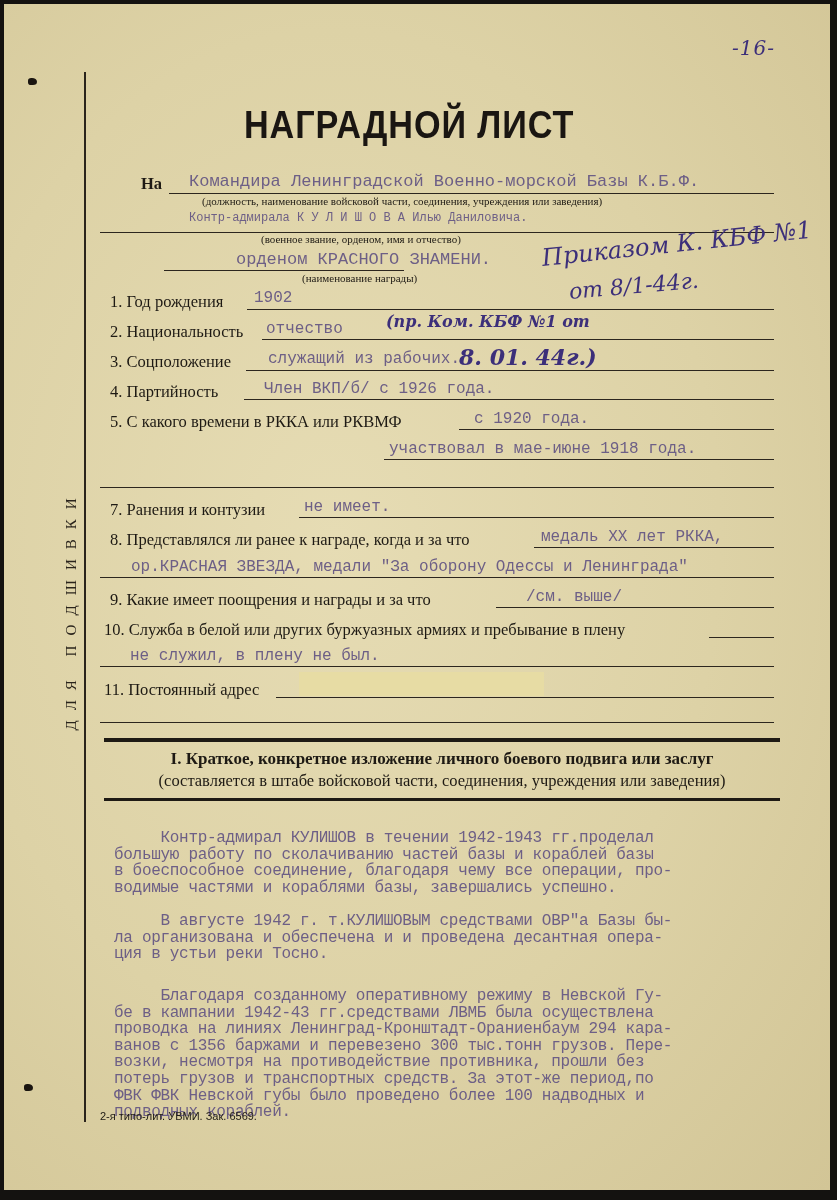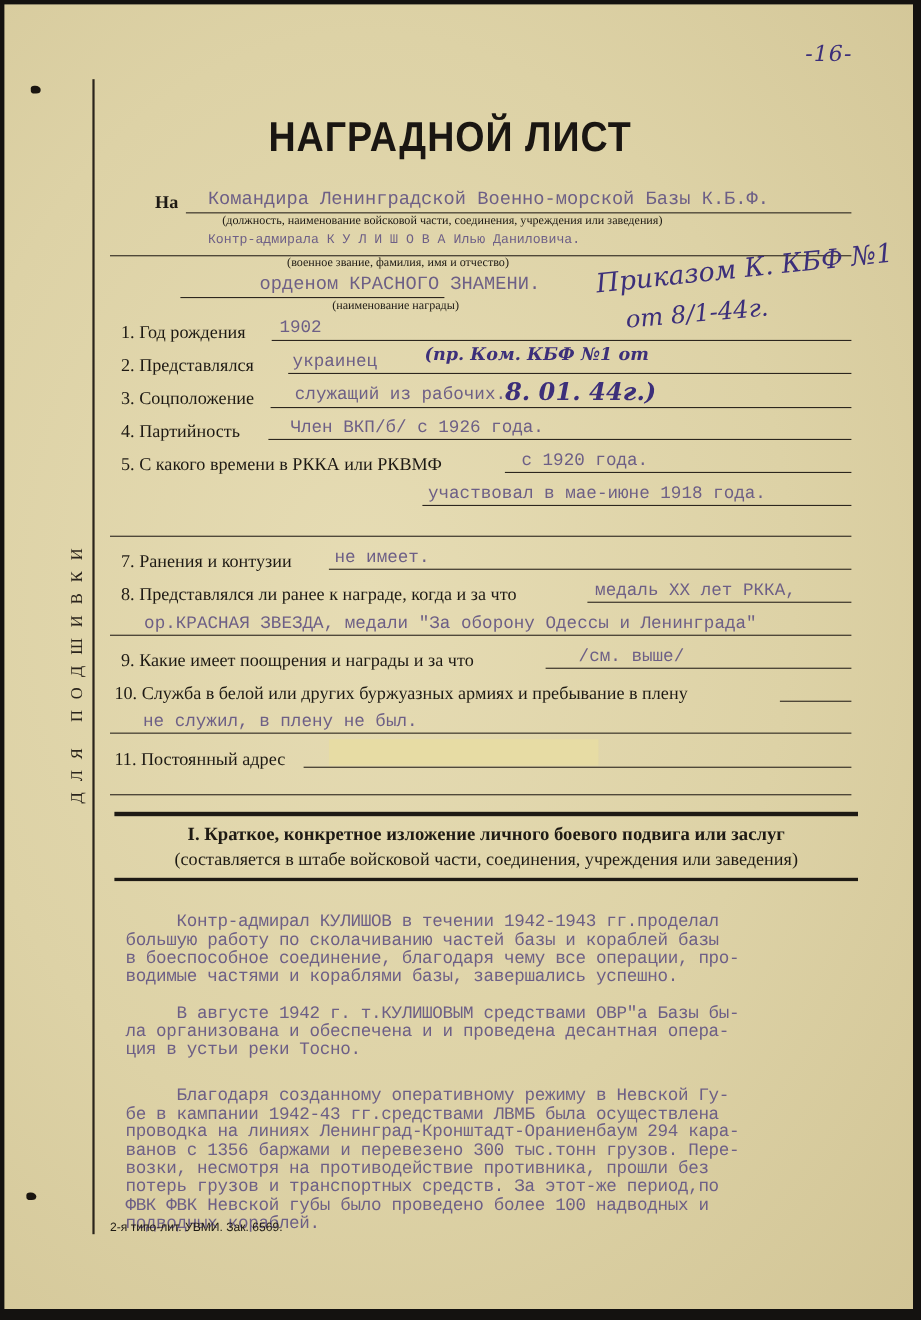--- a/index.html
+++ b/index.html
@@ -60,40 +60,40 @@
   <div class="page-num hand">-16-</div>
   <div class="title">НАГРАДНОЙ ЛИСТ</div>
 
   <div class="abs lbl" style="left:137px;top:170px;font-weight:bold;">На</div>
   <div class="line" style="left:165px;top:189px;width:605px;"></div>
   <div class="abs typed" style="left:185px;top:168px;font-size:17px;">Командира Ленинградской Военно-морской Базы К.Б.Ф.</div>
   <div class="cap" style="left:198px;top:191px;">(должность, наименование войсковой части, соединения, учреждения или заведения)</div>
 
   <div class="line" style="left:96px;top:228px;width:674px;"></div>
   <div class="abs typed" style="left:185px;top:207px;font-size:12px;">Контр-адмирала  К У Л И Ш О В А   Илью  Даниловича.</div>
-  <div class="cap" style="left:257px;top:229px;">(военное звание, фамилия, имя и отчество)</div>
+  <div class="cap" style="left:257px;top:229px;">(военное звание, орденом, имя и отчество)</div>
 
   <div class="line" style="left:160px;top:266px;width:240px;"></div>
   <div class="abs typed" style="left:232px;top:246px;font-size:17px;">орденом КРАСНОГО ЗНАМЕНИ.</div>
   <div class="cap" style="left:298px;top:268px;">(наименование награды)</div>
 
   <div class="abs hand" style="left:538px;top:240px;font-size:24px;transform:rotate(-6deg);transform-origin:left;">Приказом К. КБФ №1</div>
   <div class="abs hand" style="left:565px;top:275px;font-size:22px;transform:rotate(-5deg);transform-origin:left;">от 8/1-44г.</div>
 
   <div class="abs lbl" style="left:106px;top:288px;">
     <span>1.</span> <span>Год рождения</span>
   </div>
   <div class="line" style="left:243px;top:305px;width:527px;"></div>
   <div class="abs typed" style="left:250px;top:285px;font-size:16px;">1902</div>
 
   <div class="abs lbl" style="left:106px;top:318px;">
-    <span>2.</span> <span>Представлялся</span>
+    <span>2.</span> <span>Национальность</span>
   </div>
   <div class="line" style="left:258px;top:335px;width:512px;"></div>
-  <div class="abs typed" style="left:262px;top:316px;font-size:16px;">украинец</div>
+  <div class="abs typed" style="left:262px;top:316px;font-size:16px;">отчество</div>
   <div class="abs hand" style="left:382px;top:308px;font-size:16px;font-weight:bold;">(пр. Ком. КБФ №1 от</div>
 
   <div class="abs lbl" style="left:106px;top:348px;">
     <span>3.</span> <span>Соцположение</span>
   </div>
   <div class="line" style="left:242px;top:366px;width:528px;"></div>
   <div class="abs typed" style="left:264px;top:346px;font-size:16px;">служащий из рабочих.</div>
   <div class="abs hand" style="left:455px;top:340px;font-size:22px;font-weight:bold;">8. 01. 44г.)</div>
 
   <div class="abs lbl" style="left:106px;top:378px;">

